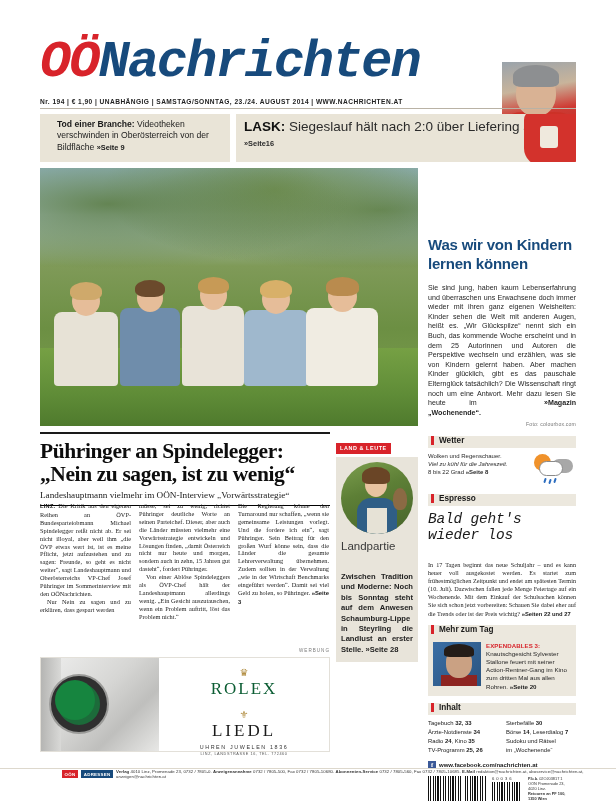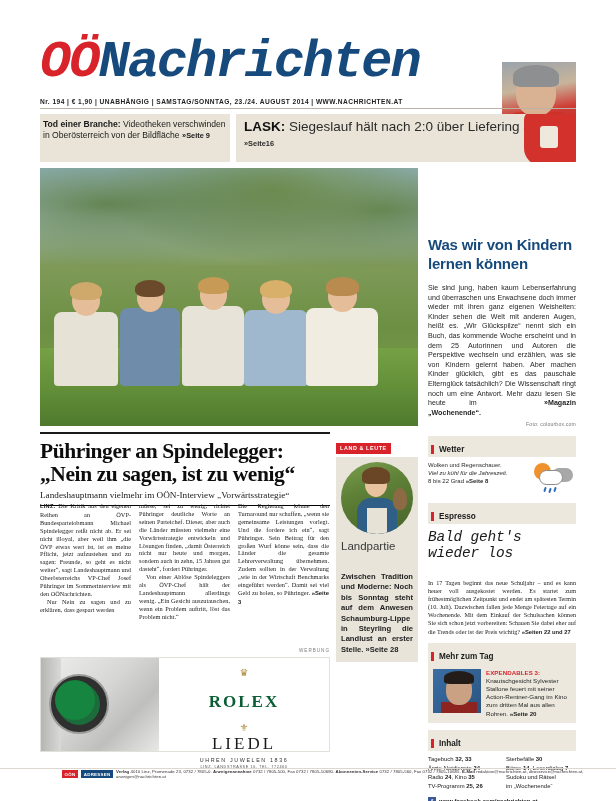--- a/index.html
+++ b/index.html
@@ -37,21 +37,21 @@
 
   .infoline {
     position: absolute; left: 40px; top: 98px; width: 536px;
     font-size: 6.6px; font-weight: bold; letter-spacing: 0.45px; color: #222;
     border-bottom: 1px solid #b9b2a5; padding-bottom: 3px;
   }
 
   
   .teasers { position: absolute; left: 40px; top: 114px; width: 536px; height: 48px; display: flex; gap: 6px; }
   .teaser-a {
-    width: 190px; background: #e9e4d7; padding: 5px 3px;
+    width: 190px; background: #e9e4d7; padding: 5px 17px;
     font-size: 8.6px; line-height: 11.4px; color: #1a1a1a;
   }
   .teaser-a b { font-weight: bold; }
   .teaser-a .seite { font-weight: bold; font-size: 7.4px; }
   .teaser-b {
     flex: 1; background: #e9e4d7; padding: 4px 8px; position: relative; overflow: hidden;
     font-size: 13.5px; line-height: 17px; color: #2b2b2b;
   }
   .teaser-b b { font-weight: bold; color: #111; }
   .teaser-b .seite { font-weight: bold; font-size: 7.4px; vertical-align: 2px; margin-top: 31px; }
@@ -135,22 +135,22 @@
     background: linear-gradient(135deg,#efefee 0%,#d6d6d4 45%,#bfbfbd 70%,#e8e8e6 100%); }
   .ad .watch-face { position: absolute; left: 10px; top: 18px; width: 56px; height: 56px;
     border-radius: 50%; background: #1c6b3a; border: 7px solid #2f2f2f;
     box-shadow: 0 0 0 2px #9a9a98; }
   .ad .watch-inner { position: absolute; left: 14px; top: 22px; width: 40px; height: 40px;
     border-radius: 50%; background: #16853f; }
   .ad .watch-band { position: absolute; left: 0; top: 0; width: 20px; height: 100%;
     background: linear-gradient(90deg,#b5b5b3,#d9d9d7); }
   .ad .adtext { flex: 1; text-align: center; padding-top: 10px; position: relative; }
   .ad .crown { font-size: 10px; color: #b08c3f; line-height: 10px; }
-  .ad .rolex { font-family: "Liberation Serif", serif; font-weight: bold;
-    font-size: 17px; letter-spacing: 2px; color: #0b5d33; margin-top: 14px; }
+  .ad .rolex { font-family: "Liberation Serif", serif; font-weight: normal;
+    font-size: 17px; letter-spacing: 2px; color: #0b5d33; margin-top: 1px; }
   .ad .fleur { margin-top: 11px; font-size: 10px; color: #b08c3f; line-height: 10px; }
   .ad .liedl { font-family: "Liberation Serif", serif; font-size: 17px;
     letter-spacing: 3px; color: #1a1a1a; margin-top: 1px; }
   .ad .liedl-sub { font-size: 5.4px; letter-spacing: 1.6px; color: #333; margin-top: 3px; }
   .ad .liedl-addr { font-size: 3.8px; letter-spacing: .6px; color: #555; margin-top: 2px; }
 
   
   .mid { position: absolute; left: 336px; top: 436px; width: 82px; }
   .ll-tag { display: inline-block; background: #d8232a; color: #fff; font-weight: bold;
     font-size: 5.4px; letter-spacing: .6px; padding: 2.5px 4px; }
@@ -171,21 +171,21 @@
   .ll-body { font-size: 7.6px; line-height: 10.4px; font-weight: bold; color: #1d1d1d;
     text-align: justify; margin-top: 19px; }
   .ll-body .ref { font-weight: bold; }
 
   .tk-card { background: #3f6f9a; color: #fff; margin-top: 5px; padding: 6px 5px 7px; }
   .tk-title { font-size: 11.5px; line-height: 13px; color: #dfe9f2; }
   .tk-body { font-size: 7.6px; line-height: 10.4px; font-weight: bold; text-align: justify; margin-top: 2px; }
 
   
   .rail { position: absolute; left: 428px; top: 436px; width: 148px; }
-  .sec-head { background: #ece8de; padding: 9px 4px 3px 0; display: flex; align-items: center;
+  .sec-head { background: #ece8de; padding: 0 4px 3px 0; display: flex; align-items: center;
     font-weight: bold; font-size: 8.2px; color: #1a1a1a; }
   .sec-head .bar { width: 3px; height: 9px; background: #d8232a; margin: 0 5px 0 3px; }
 
   .wetter-body { display: flex; padding: 4px 0 6px; }
   .wetter-text { flex: 1; font-size: 6px; line-height: 8.2px; color: #2a2a2a; }
   .wetter-text i { font-style: italic; }
   .wetter-text b { font-weight: bold; }
   .wicon { width: 46px; position: relative; height: 36px; }
   .wicon .sun { position: absolute; left: 4px; top: 2px; width: 17px; height: 17px;
     border-radius: 50%; background: #f0922b; }

